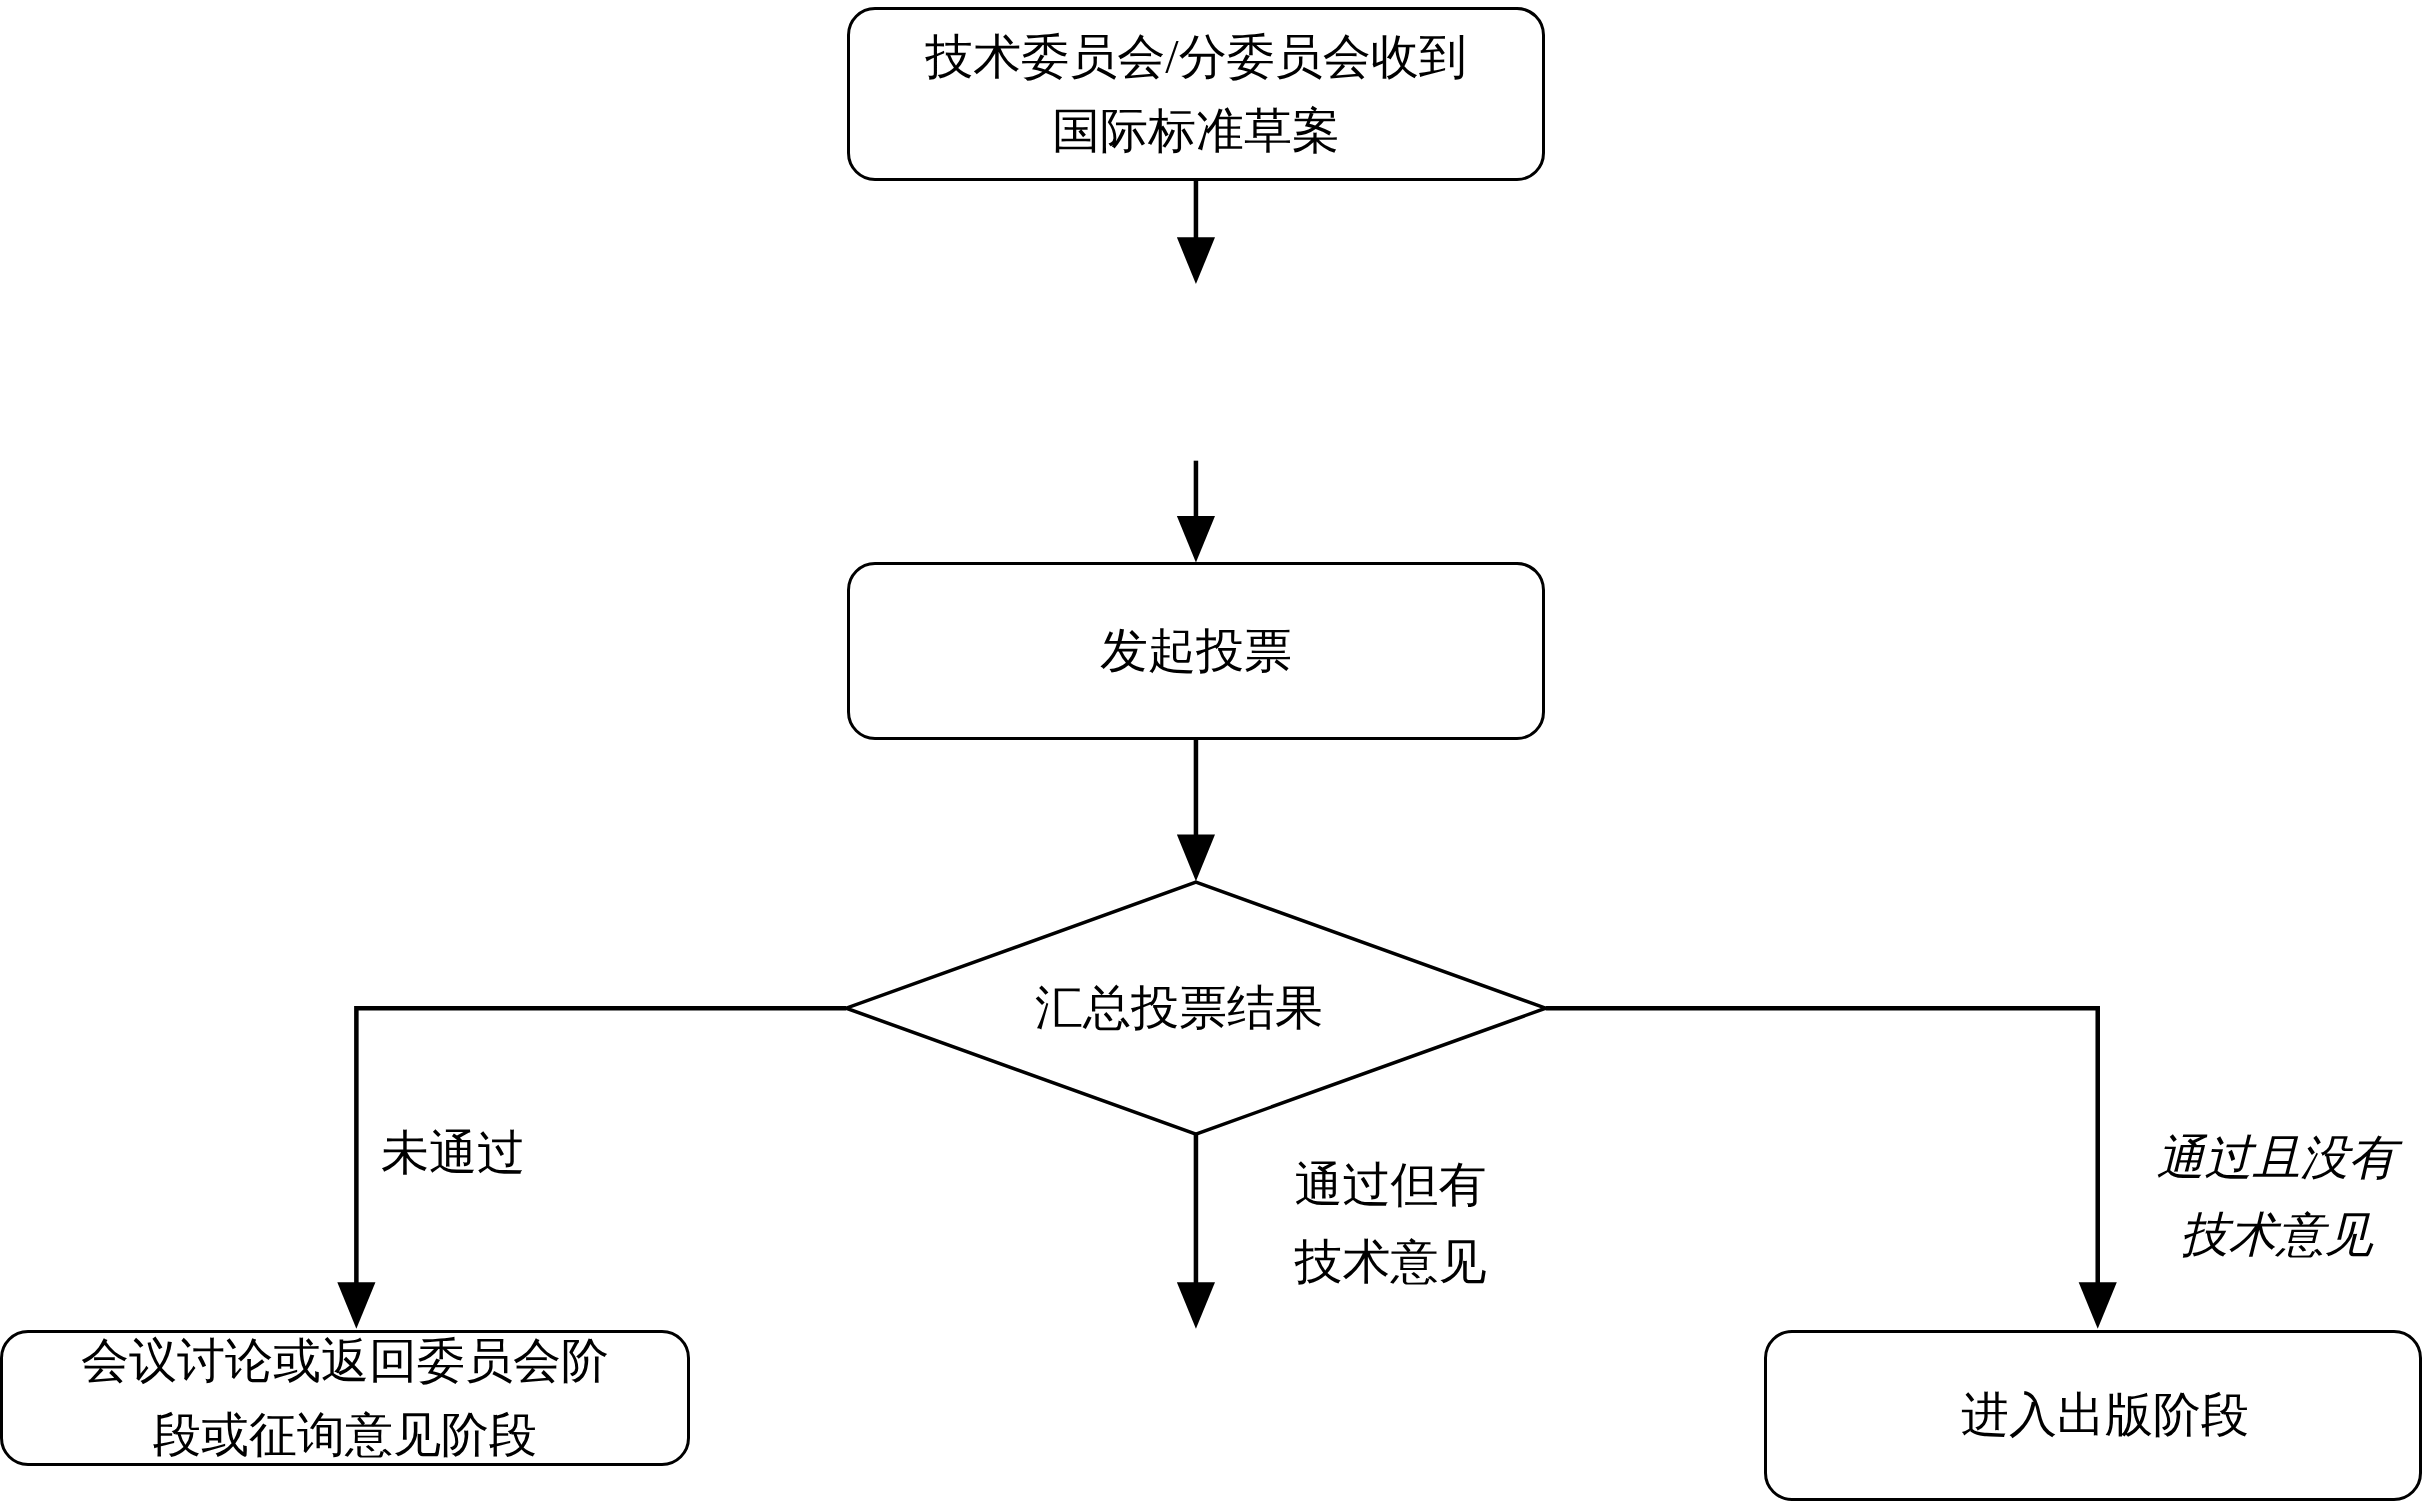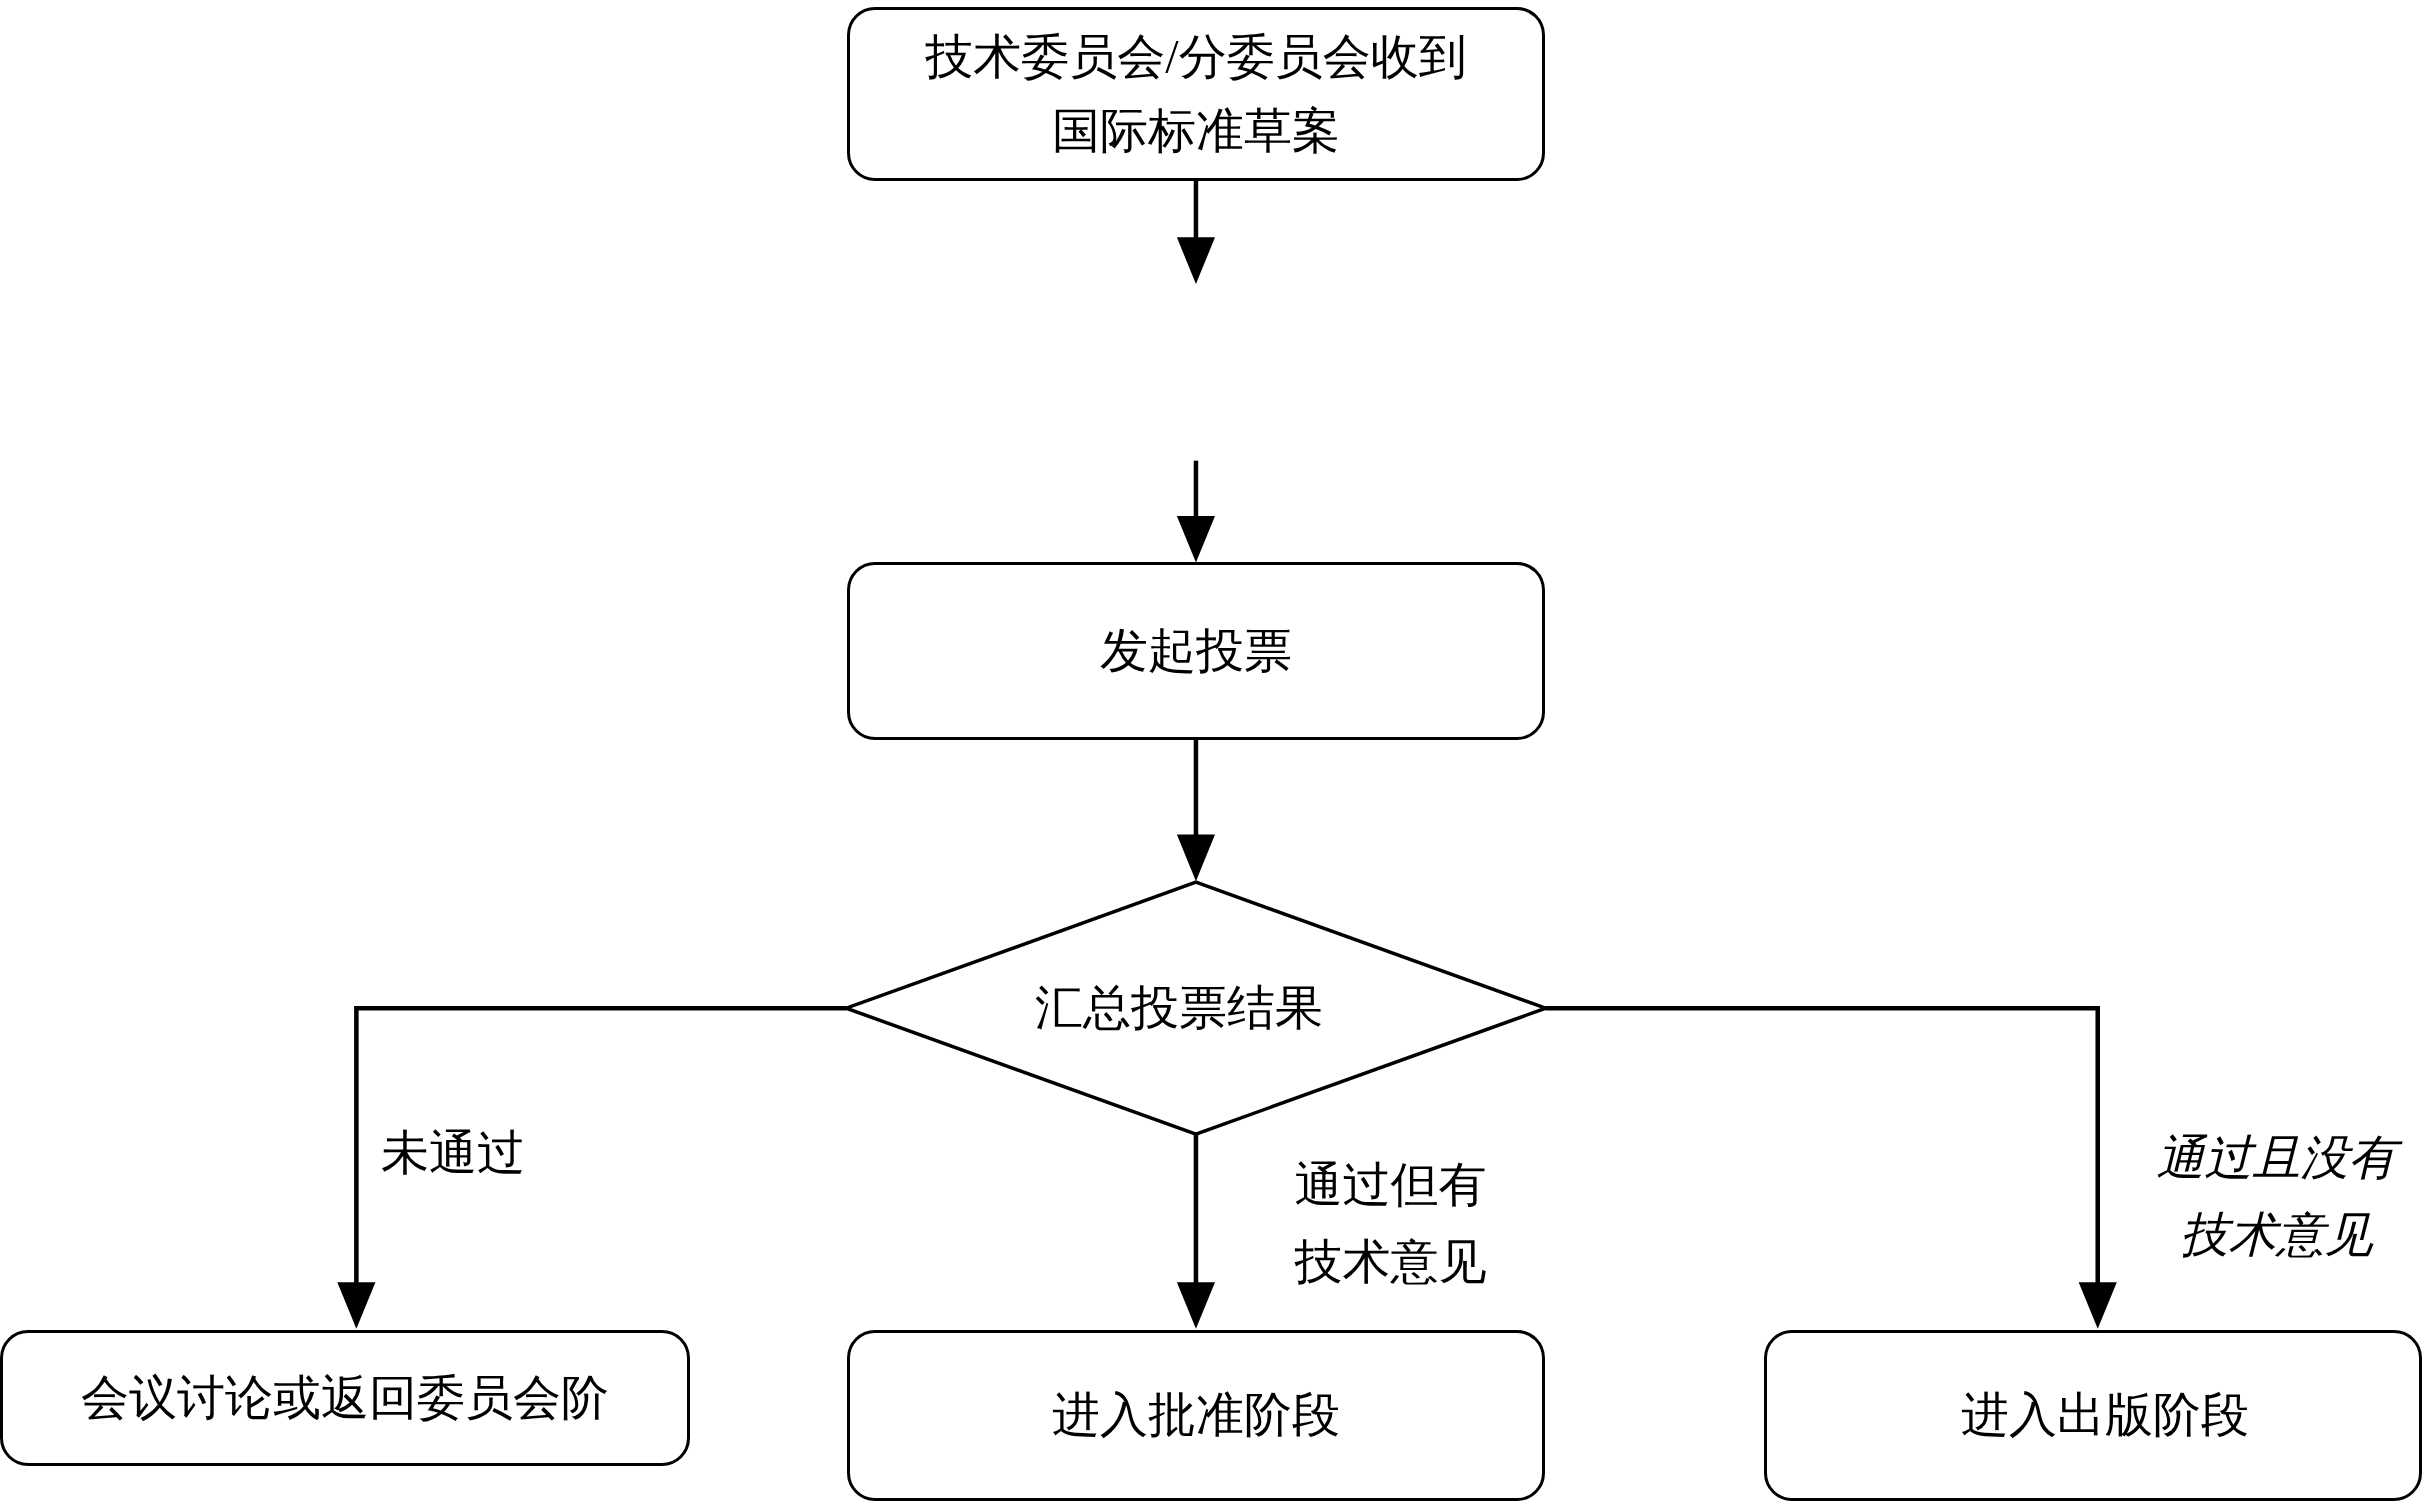--- a/index.html
+++ b/index.html
@@ -117,24 +117,22 @@
     <span>技术意见</span>
   </div>
 
   <div class="edge-label" style="left:2141px; top:1120px; width:271px;font-style:italic;">
     <span>通过且没有</span>
     <span>技术意见</span>
   </div>
 
   <div class="node" style="left:0; top:1330px; width:690px; height:136px;">
     <span>会议讨论或返回委员会阶</span>
+    <span>段或征询意见阶段</span>
   </div>
 
-  <div class="node" style="left:847px; top:1330px; width:698px; height:171px;">
-    <span>进入批准阶段</span>
-  </div>
 
   <div class="node" style="left:1764px; top:1330px; width:658px; height:171px;padding-left:24px;">
     <span>进入出版阶段</span>
   </div>
 
 </div>
 
 
 </body></html>

